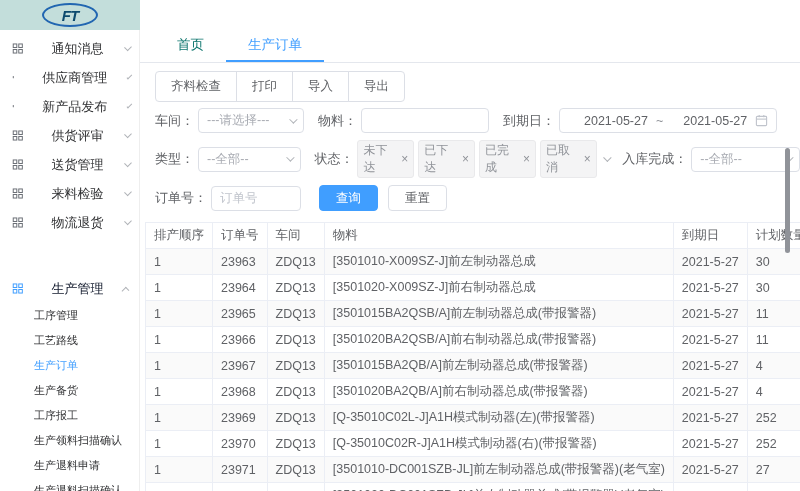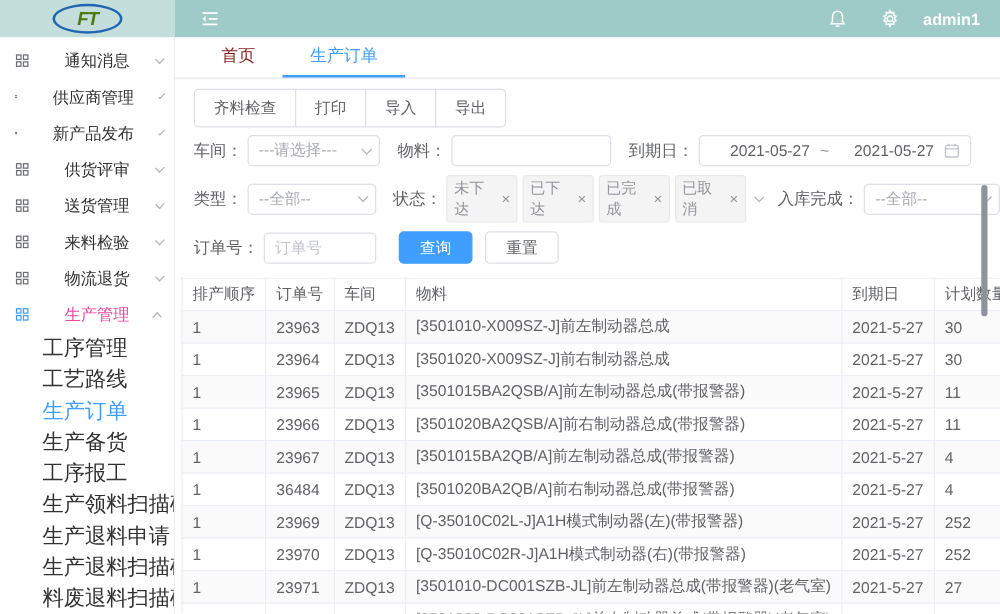--- a/index.html
+++ b/index.html
@@ -5,48 +5,48 @@
   * { margin:0; padding:0; box-sizing:border-box; }
   html,body { width:800px; height:491px; overflow:hidden; background:#fff;
     font-family:"Liberation Sans","DejaVu Sans",sans-serif; }
   .app { position:relative; width:800px; height:491px; overflow:hidden; }
 
   
   .topbar { display:flex; height:30px; }
   .logo-zone { width:140px; background:#c3dedb; display:flex; align-items:center; justify-content:center; }
   .logo-oval { width:56px; height:24px; border:2px solid #2166b1; border-radius:50%;
     display:flex; align-items:center; justify-content:center; position:relative; }
-  .logo-oval span { color:#4d7c0f; font-weight:bold; font-style:italic; font-size:15px; letter-spacing:-1px; }
+  .logo-oval span { color:#0c4a6e; font-weight:bold; font-style:italic; font-size:15px; letter-spacing:-1px; }
   .topbar-right { flex:1; background:#9ecbc7; display:flex; align-items:center; padding:0 16px; }
   .fold-icon { margin-left:4px; cursor:pointer; display:flex; }
   .topbar-spacer { flex:1; }
   .tb-icon { margin-left:26px; display:flex; cursor:pointer; }
   .username { color:#fff; font-size:13px; font-weight:bold; margin-left:18px; }
 
   
   .body { display:flex; height:461px; }
   .sidebar { width:140px; background:#fff; border-right:1px solid #eee; overflow:hidden; padding-top:4px; }
   .side-item { height:29px; display:flex; align-items:center; padding:0 10px 0 12px; color:#303133;
     font-size:13px; cursor:pointer;gap:20px; }
   .side-item .side-label { flex:1; margin-left:8px; white-space:nowrap; }
-  .side-item.active { color:#ec4899; }
+  .side-item.active { color:#0f172a;margin-top:37px; }
   .side-item.active svg path, .side-item.active svg rect { stroke:#409eff; }
-  .side-sub { height:25px; line-height:25px; padding-left:34px; font-size:17px; color:#303133;
+  .side-sub { height:25px; line-height:25px; padding-left:34px; font-size:11px; color:#303133;
     cursor:pointer; white-space:nowrap; }
   .side-sub.active { color:#409eff; }
   .chev { width:6px; height:6px; border-right:1px solid #b0b3b8; border-bottom:1px solid #b0b3b8;
     display:inline-block; }
   .chev.down { transform:rotate(45deg) translateY(-2px); }
   .chev.up { transform:rotate(-135deg) translateY(-2px); }
 
   .main { flex:1; background:#fff; overflow:hidden; position:relative; }
 
   
   .tabs { display:flex; height:33px; border-bottom:1px solid #e4e7ed; align-items:stretch; padding-left:15px; }
-  .tab { display:flex; align-items:center; padding:0 22px; font-size:13.5px; color:#7f1d1d; cursor:pointer;
+  .tab { display:flex; align-items:center; padding:0 22px; font-size:13.5px; color:#0f766e; cursor:pointer;
     border-bottom:2px solid transparent; }
   .tab.active { color:#409eff; border-bottom-color:#409eff; }
 
   
   .toolbar { padding:8px 0 6px 15px; }
   .btn-group { display:inline-flex; }
   .btn-group button { background:#fff; border:1px solid #dcdfe6; color:#606266; font-size:12.5px;
     padding:6px 15px; cursor:pointer; margin-left:-1px; font-family:Liberation Serif, serif; }
   .btn-group button:first-child { border-radius:4px 0 0 4px; margin-left:0; }
   .btn-group button:last-child { border-radius:0 4px 4px 0; }
@@ -89,46 +89,20 @@
 </head>
 <body>
 
 <div class="app">
 
   <div class="topbar">
     <div class="logo-zone">
       <div class="logo-oval">
         <span>FT</span>
       </div>
-    </div>
-    <div class="topbar-right">
-      <span class="fold-icon">
-        <svg width="16" height="16" viewBox="0 0 16 16">
-          <g stroke="#fff" stroke-width="1.4">
-            <line x1="2" y1="3.5" x2="14" y2="3.5"></line>
-            <line x1="7" y1="8" x2="14" y2="8"></line>
-            <line x1="2" y1="12.5" x2="14" y2="12.5"></line>
-          </g>
-          <path d="M4.5 5.5 L2 8 L4.5 10.5 Z" fill="#fff"></path>
-        </svg>
-      </span>
-      <span class="topbar-spacer"></span>
-      <span class="tb-icon">
-        <svg width="16" height="16" viewBox="0 0 16 16" fill="none" stroke="#fff" stroke-width="1.2">
-          <path d="M8 2 C5.5 2 4 4 4 6.5 L4 10 L2.8 12 L13.2 12 L12 10 L12 6.5 C12 4 10.5 2 8 2 Z"></path>
-          <path d="M6.7 13.4 C7 14.2 9 14.2 9.3 13.4"></path>
-        </svg>
-      </span>
-      <span class="tb-icon">
-        <svg width="16" height="16" viewBox="0 0 16 16" fill="none" stroke="#fff" stroke-width="1.2">
-          <circle cx="8" cy="8" r="2.2"></circle>
-          <path d="M8 1.5 L8.9 3.4 L11 3 L10.9 5.1 L12.8 6 L11.5 7.7 L12.8 9.5 L10.9 10.4 L11 12.5 L8.9 12.1 L8 14 L7.1 12.1 L5 12.5 L5.1 10.4 L3.2 9.5 L4.5 7.7 L3.2 6 L5.1 5.1 L5 3 L7.1 3.4 Z"></path>
-        </svg>
-      </span>
-      <span class="username">admin1</span>
     </div>
   </div>
 
   <div class="body">
 
     <div class="sidebar">
         <div class="side-item">
           <svg width="13" height="13" viewBox="0 0 14 14" fill="none">
             <g stroke="#6b6f76" stroke-width="1.2">
               <rect x="1.5" y="1.5" width="4.3" height="4.3"></rect>
@@ -377,21 +351,21 @@
               <tr>
                 <td>1</td>
                 <td>23967</td>
                 <td>ZDQ13</td>
                 <td>[3501015BA2QB/A]前左制动器总成(带报警器)</td>
                 <td>2021-5-27</td>
                 <td>4</td>
               </tr>
               <tr>
                 <td>1</td>
-                <td>36484</td>
+                <td>23968</td>
                 <td>ZDQ13</td>
                 <td>[3501020BA2QB/A]前右制动器总成(带报警器)</td>
                 <td>2021-5-27</td>
                 <td>4</td>
               </tr>
               <tr>
                 <td>1</td>
                 <td>23969</td>
                 <td>ZDQ13</td>
                 <td>[Q-35010C02L-J]A1H模式制动器(左)(带报警器)</td>

